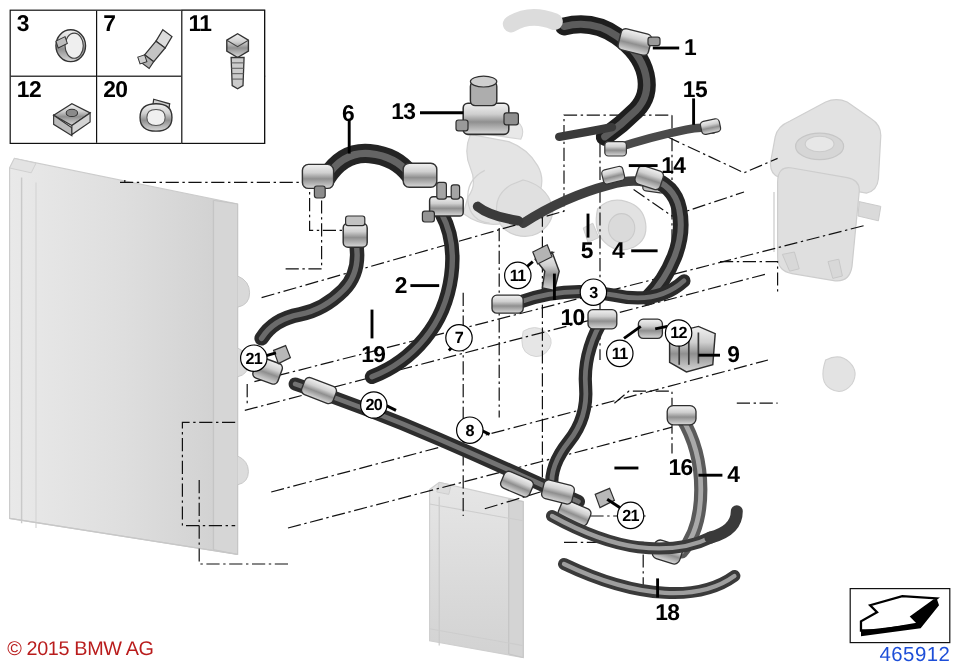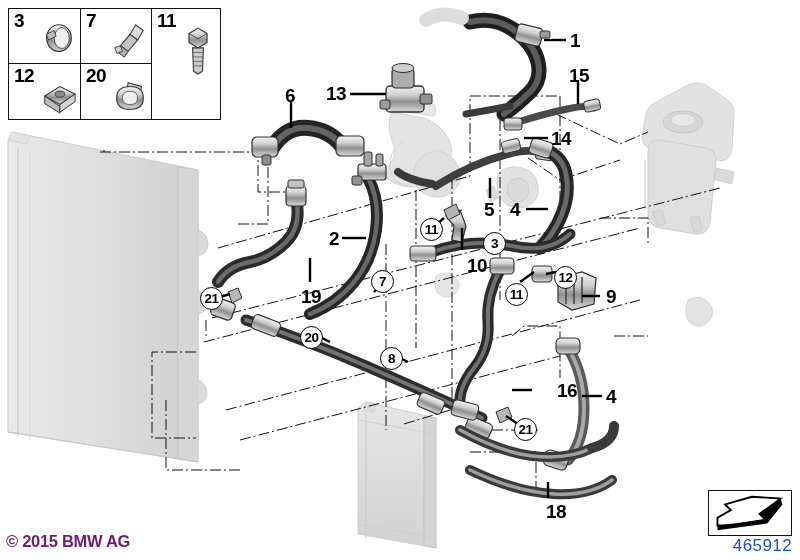--- a/index.html
+++ b/index.html
@@ -78,22 +78,22 @@
     box-sizing: border-box;
     letter-spacing: -0.5px;
   }
 
   
   #copyright {
     position: absolute;
     left: 6px;
     bottom: 9px;
     font-size: 16.5px;
-    font-weight: bold;
-    color: #701a75;
+    font-weight: normal;
+    color: #b91c1c;
     letter-spacing: -0.3px;
     white-space: nowrap;
     text-align: right;
   }
   #diagram-number {
     position: absolute;
     right: 8px;
     bottom: 4px;
     font-size: 17px;
     color: #1d4ed8;

